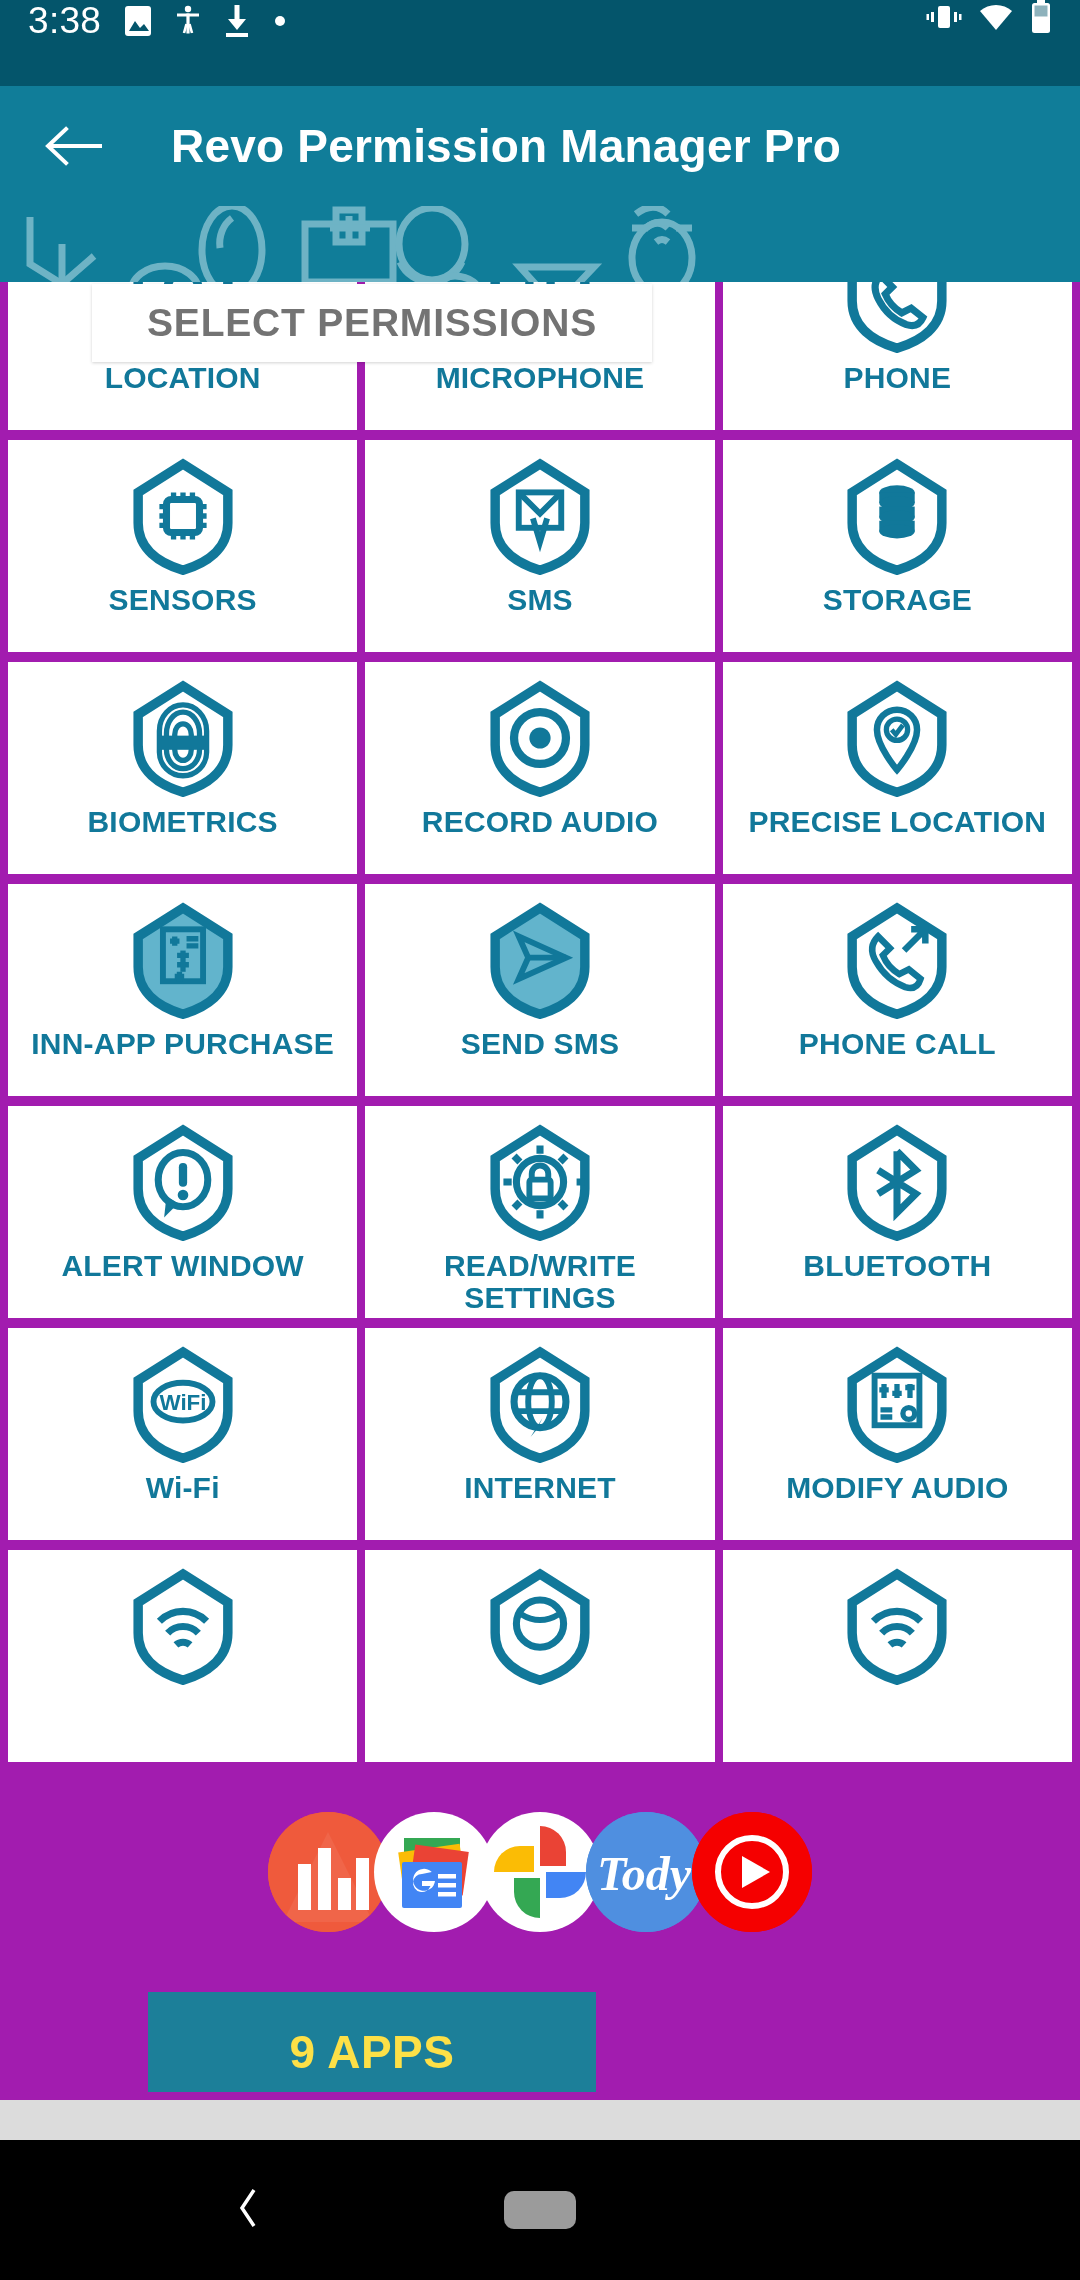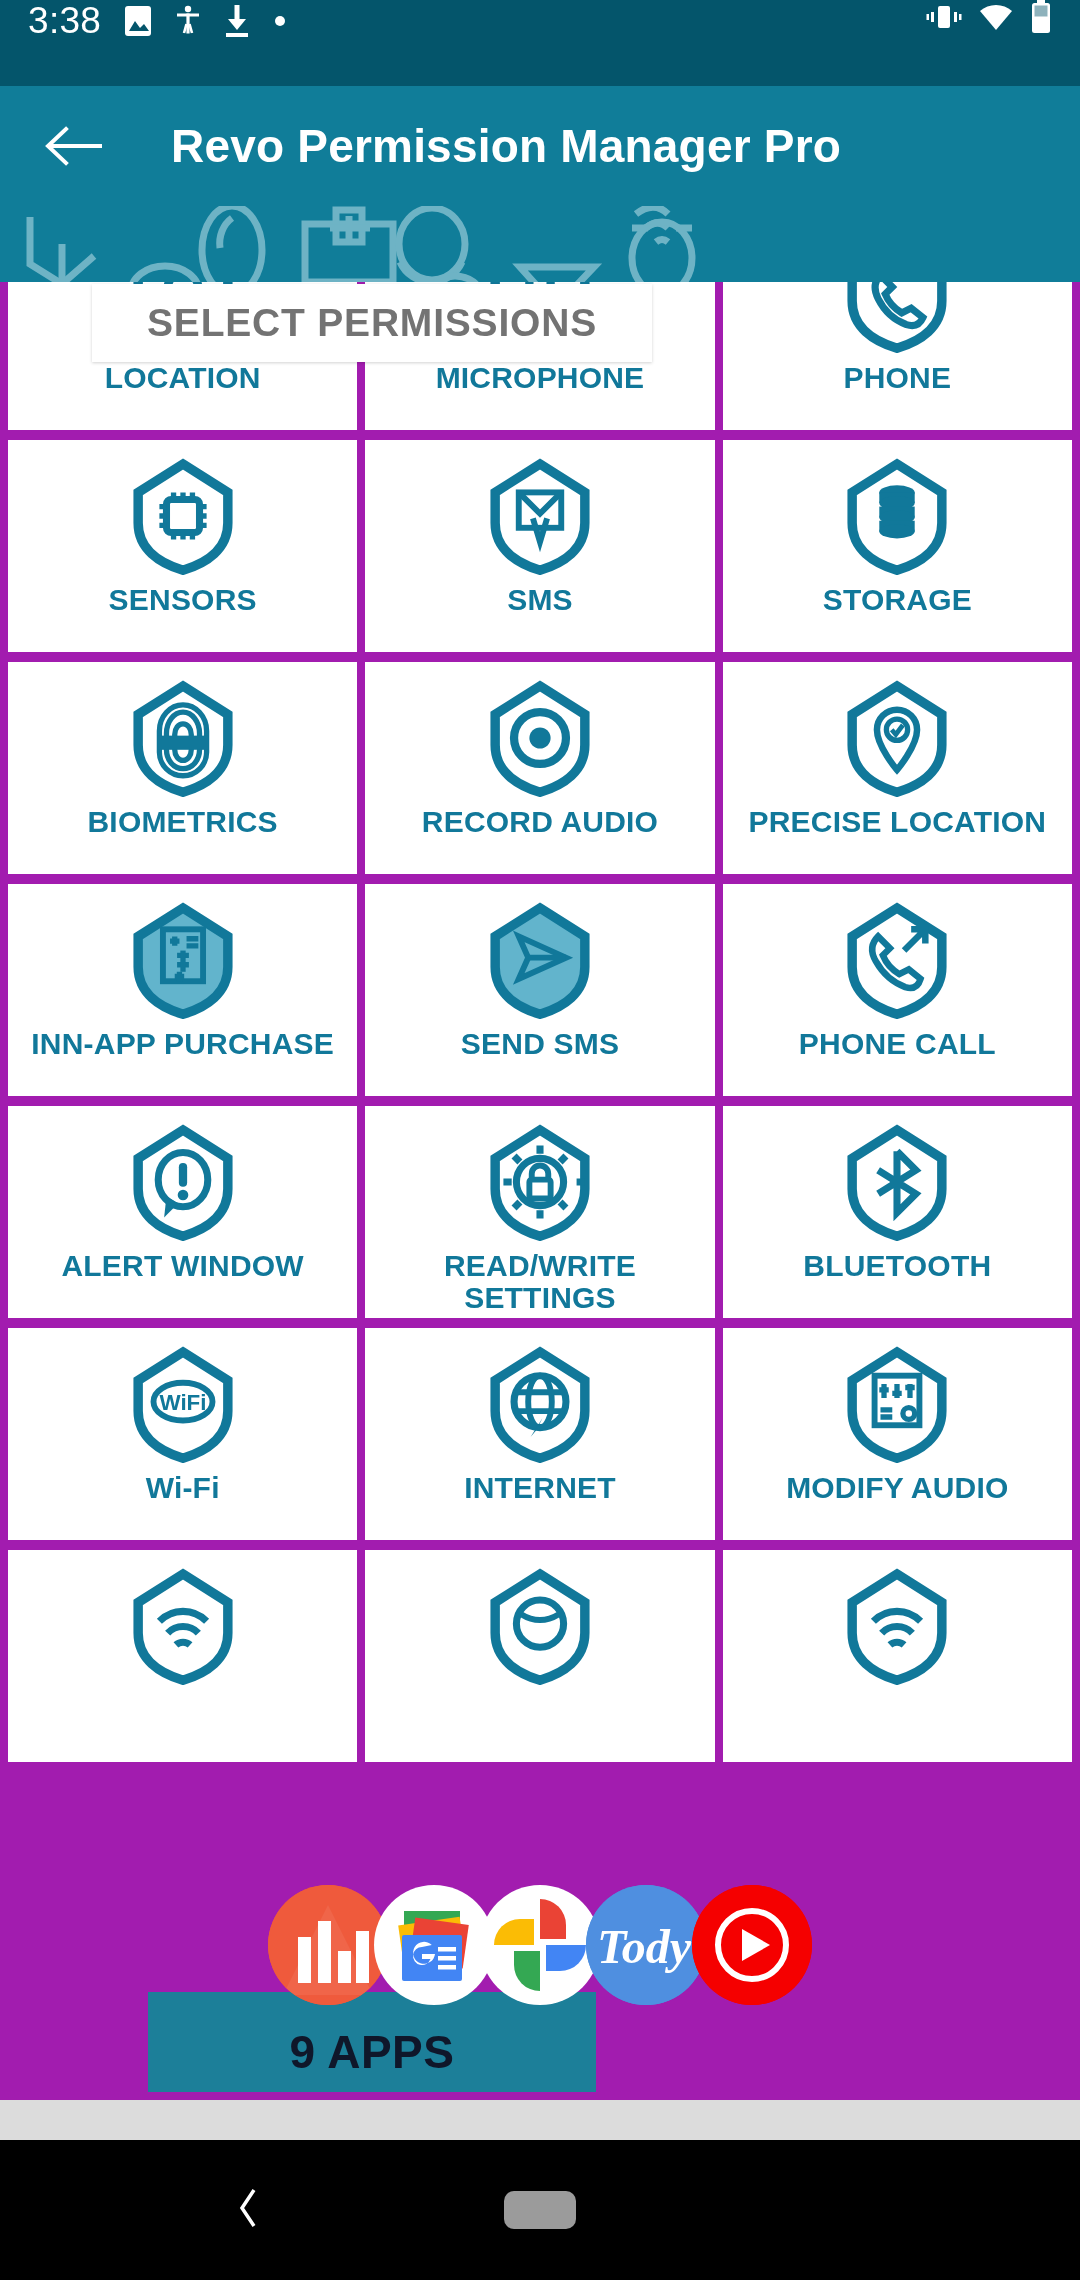--- a/index.html
+++ b/index.html
@@ -122,23 +122,23 @@
     text-align: center;
     line-height: 1.08;
     letter-spacing: .2px;
     margin-top: 6px;
     padding: 0 4px;
   }
 
   
   #apps-row {
     position: absolute;
-    left: 0; top: 1880px;
+    left: 0; top: 1812px;
     width: 1080px; height: 130px;
-    display: flex; align-items: center; justify-content: center;
+    display: flex; justify-content: center;
     gap: 0px;
     z-index: 9;
     pointer-events: none;
   }
   .app-chip {
     width: 120px; height: 120px;
     border-radius: 50%;
     display: flex; align-items: center; justify-content: center;
     overflow: hidden;
     margin-left: -14px;
@@ -151,21 +151,21 @@
   #apps-banner {
     position: absolute;
     left: 148px; top: 1992px;
     width: 448px; height: 100px;
     background: #1c7f99;
     display: flex; align-items: center; justify-content: center;
     z-index: 8;
     cursor: pointer;
   }
   #apps-banner-label {
-    color: #0f172a;
+    color: #fde047;
     font-size: 46px;
     font-weight: bold;
     letter-spacing: .5px;
     margin-top: 20px;
   }
 
   
   #nav-bar {
     position: absolute; left: 0; bottom: 0;
     width: 1080px; height: 140px;

